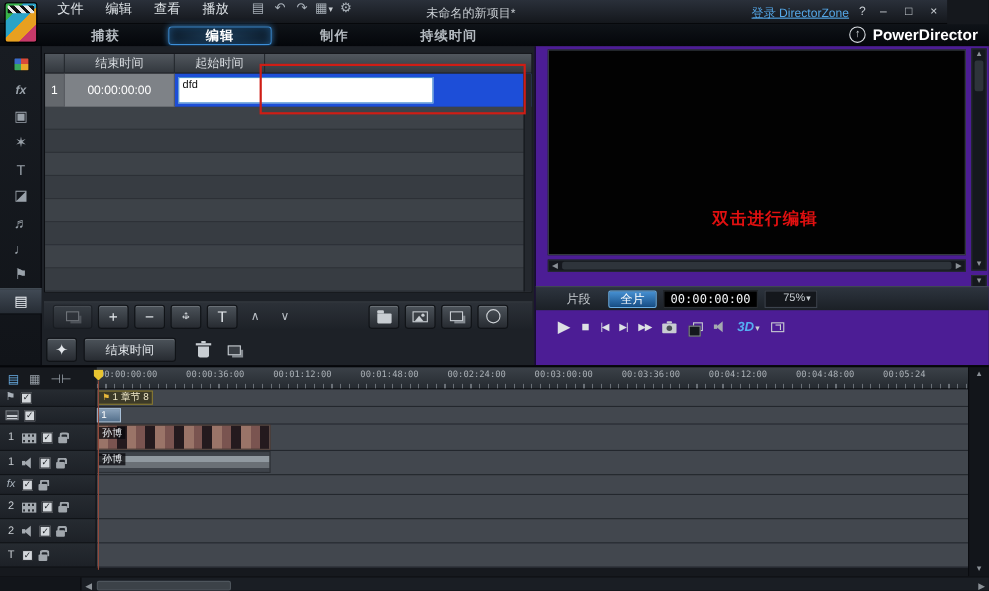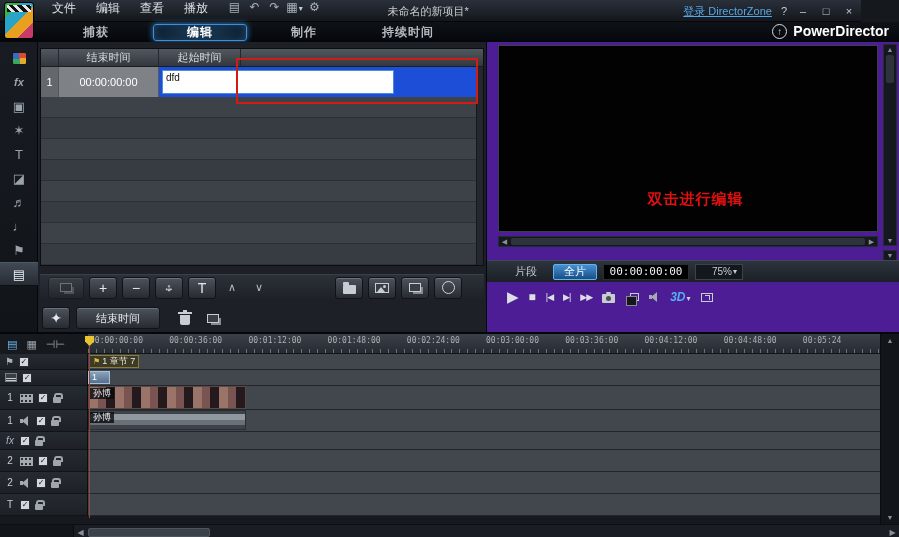--- a/index.html
+++ b/index.html
@@ -377,21 +377,21 @@
 
     <div class="tracks">
       <div class="trk" style="height:16px">
         <div class="hd">
           <span class="gly" style="font-size:10px;color:#a8b0b8">⚑</span>
           <span class="cb"><span>✓</span></span>
         </div>
         <div class="ct">
           <div class="chap">
             <span class="fl">⚑</span>
-            <span>1 章节 7</span>
+            <span>1 章节 8</span>
           </div>
         </div>
       </div>
       <div class="trk" style="height:16px">
         <div class="hd">
           <span class="icn i-sub"></span>
           <span class="cb"><span>✓</span></span>
         </div>
         <div class="ct">
           <div class="subclip">1</div>

